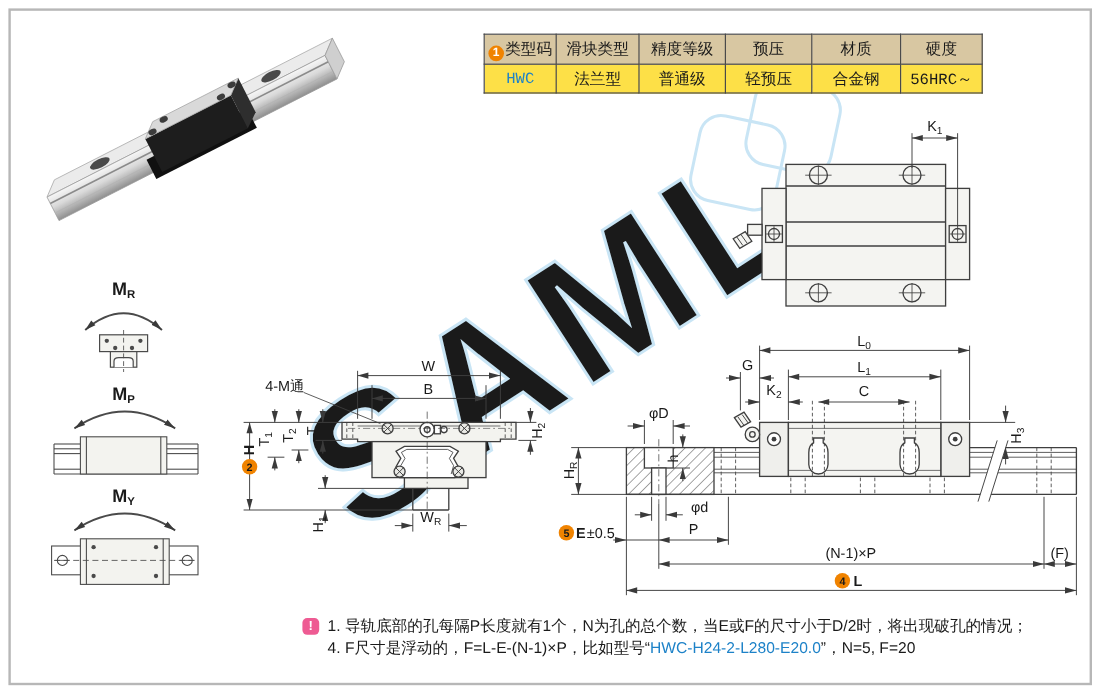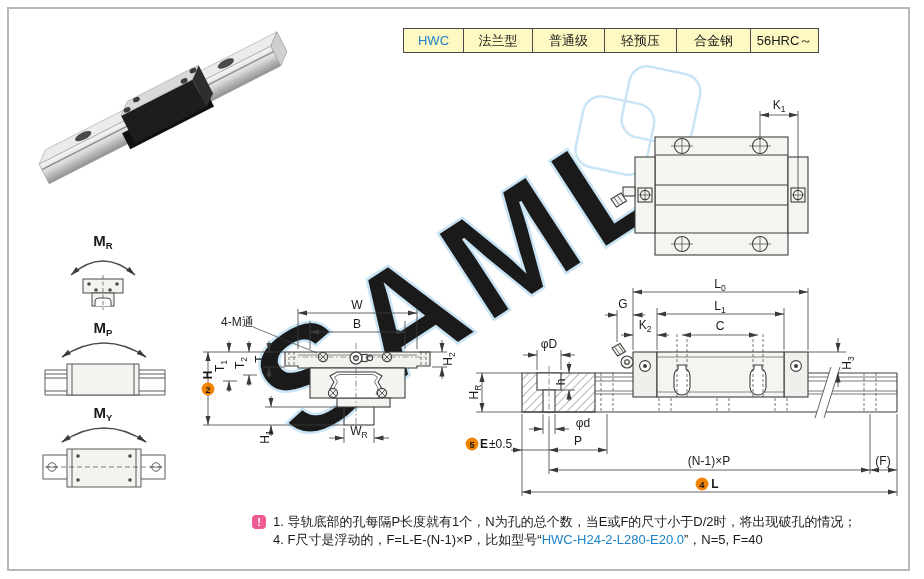--- a/index.html
+++ b/index.html
@@ -10,21 +10,21 @@
   .frame{position:absolute;left:7px;top:7px;width:899px;height:560px;border:2px solid #b7b7b7;}
   svg{position:absolute;left:0;top:0;}
   svg text{font-family:"Liberation Sans","DejaVu Sans",sans-serif;fill:#1a1a1a;}
   
   .spec-table{
     position:absolute;left:403px;top:28px;border-collapse:collapse;table-layout:fixed;
     font-size:13px;color:#1a1a1a;z-index:5;
   }
   .spec-table td{border:1px solid #4a4a4a;text-align:center;vertical-align:middle;padding:0;}
   .spec-table tr.hdr td{background:#d8c7a2;height:24px;}
-  .spec-table tr.val td{background:#fef9c3;height:23px;}
+  .spec-table tr.val td{background:#fde047;height:23px;font-family:Liberation Mono, monospace;}
   .badge{
     display:inline-block;width:13px;height:13px;border-radius:50%;background:#f08300;
     color:#fff;font-size:10px;line-height:13px;text-align:center;font-weight:bold;
     vertical-align:-2px;margin-right:1px;
   }
   .blue{color:#1d82c8;}
   
   .notes{position:absolute;left:252px;top:513px;width:650px;font-size:13px;line-height:18px;color:#1a1a1a;z-index:5;}
   .notes .txt{margin-left:21px;}
   .warn{
@@ -424,30 +424,38 @@
 <table class="spec-table">
   <colgroup>
     <col style="width:60px">
       <col style="width:69px">
       <col style="width:72px">
     <col style="width:72px">
       <col style="width:74px">
       <col style="width:68px">
   </colgroup>
   <tbody>
+      <tr class="hdr">
+    <td><span class="badge">1</span><span>类型码</span></td>
+    <td>滑块类型</td>
+    <td>精度等级</td>
+    <td>预压</td>
+    <td>材质</td>
+    <td>硬度</td>
+  </tr>
   <tr class="val">
     <td class="blue">HWC</td>
     <td>法兰型</td>
     <td>普通级</td>
     <td>轻预压</td>
     <td>合金钢</td>
     <td>56HRC～</td>
   </tr>
 </tbody>
   </table>
 
 <div class="notes">
   <div class="warn">!</div>
   <div class="txt">
     <div>1. 导轨底部的孔每隔P长度就有1个，N为孔的总个数，当E或F的尺寸小于D/2时，将出现破孔的情况；</div>
-    <div><span>4. F尺寸是浮动的，F=L-E-(N-1)×P，比如型号“</span><span class="blue">HWC-H24-2-L280-E20.0</span><span>”，N=5, F=40</span></div>
+    <div><span>4. F尺寸是浮动的，F=L-E-(N-1)×P，比如型号“</span><span class="blue">HWC-H24-2-L280-E20.0</span><span>”，N=5, F=20</span></div>
   </div>
 </div>
 
 </body></html>

